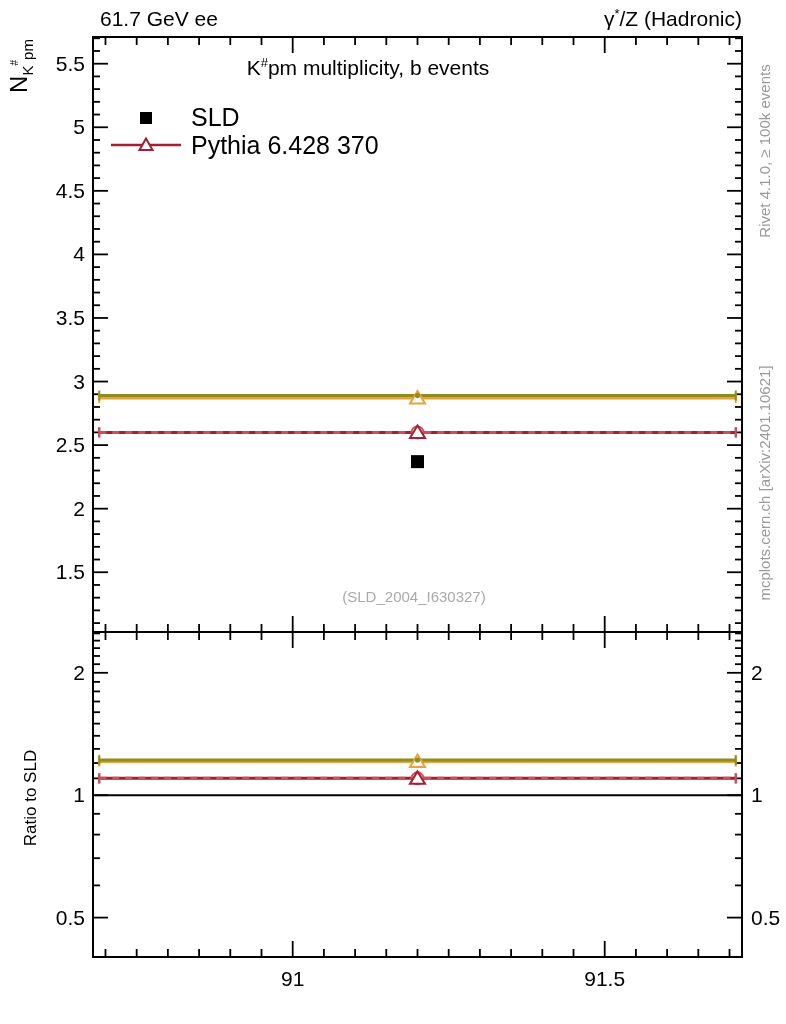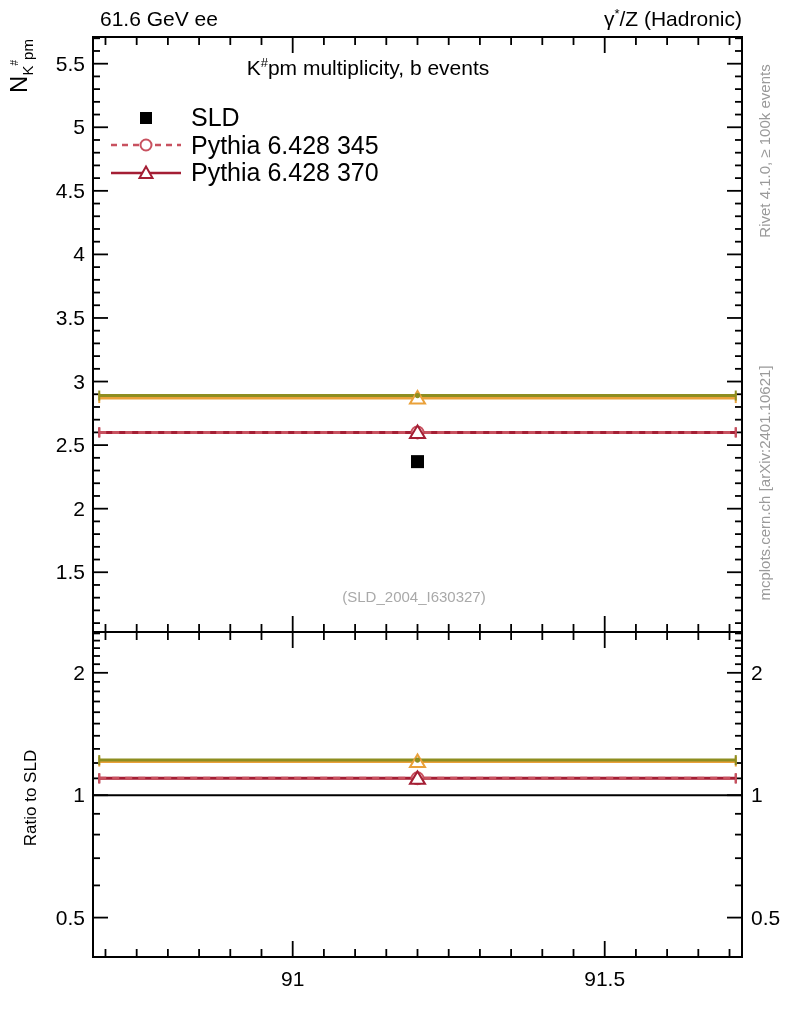--- a/index.html
+++ b/index.html
@@ -301,21 +301,21 @@
       <line x1="735.7596153846122" y1="773.3738492405521" x2="735.7596153846122" y2="783.3738492405521" stroke="#a41e34" stroke-width="2"></line>
       <line x1="99.24038461537899" y1="778.3738492405521" x2="735.7596153846122" y2="778.3738492405521" stroke="#c8515f" stroke-width="3" stroke-dasharray="7 6"></line>
       <line x1="99.24038461537899" y1="773.3738492405521" x2="99.24038461537899" y2="783.3738492405521" stroke="#c8515f" stroke-width="2"></line>
       <line x1="735.7596153846122" y1="773.3738492405521" x2="735.7596153846122" y2="783.3738492405521" stroke="#c8515f" stroke-width="2"></line>
       <circle cx="417.5" cy="778.3738492405521" r="6" fill="#fff" stroke="#c8515f" stroke-width="2"></circle>
       <polygon points="417.5,754.544197991633 410,767.044197991633 425,767.044197991633" fill="#fff" stroke="#eaa13a" stroke-width="2"></polygon>
       <polygon points="417.5,771.3738492405521 410,783.8738492405521 425,783.8738492405521" fill="#fff" stroke="#a41e34" stroke-width="2"></polygon>
       <circle cx="417.5" cy="760.0908754781674" r="2.6" fill="#8e8e20"></circle>
     </svg>
 
-  <div class="abs hdr" style="left:100px;">61.6 GeV ee</div>
+  <div class="abs hdr" style="left:100px;">61.7 GeV ee</div>
 
   <div class="abs hdr" style="right:44px;"><span>γ</span><span class="sup">*</span><span>/Z (Hadronic)</span></div>
 
   <div class="abs" id="title"><span>K</span><span class="sup">#</span><span>pm multiplicity, b events</span></div>
 
   <div class="abs rot" id="ylabel-main"><span>N</span><span class="sub">K</span><span class="subsup">#</span><span class="sub">pm</span></div>
 
   <div class="abs rot" id="ylabel-ratio">Ratio to SLD</div>
 
   <div class="abs rot sidegray" id="rivet-note">Rivet 4.1.0, ≥ 100k events</div>
@@ -326,27 +326,20 @@
 
   <div class="abs" id="legend">
     <div class="lrow">
       <svg>
           <rect x="30" y="7" width="12" height="12" fill="#000000"></rect>
         </svg>
       <span>SLD</span>
     </div>
     <div class="lrow">
       <svg>
-          <line x1="1" y1="13" x2="71" y2="13" stroke="#c8515f" stroke-width="2.5" stroke-dasharray="6 5"></line>
-          <circle cx="36" cy="13" r="5.5" fill="#fff" stroke="#c8515f" stroke-width="2"></circle>
-        </svg>
-      <span>Pythia 6.428 345</span>
-    </div>
-    <div class="lrow">
-      <svg>
           <line x1="1" y1="13" x2="71" y2="13" stroke="#a41e34" stroke-width="2.5"></line>
           <polygon points="36,6.5 29.5,18 42.5,18" fill="#fff" stroke="#a41e34" stroke-width="2"></polygon>
         </svg>
       <span>Pythia 6.428 370</span>
     </div>
   </div>
 
 </div>
 
 </body></html>

